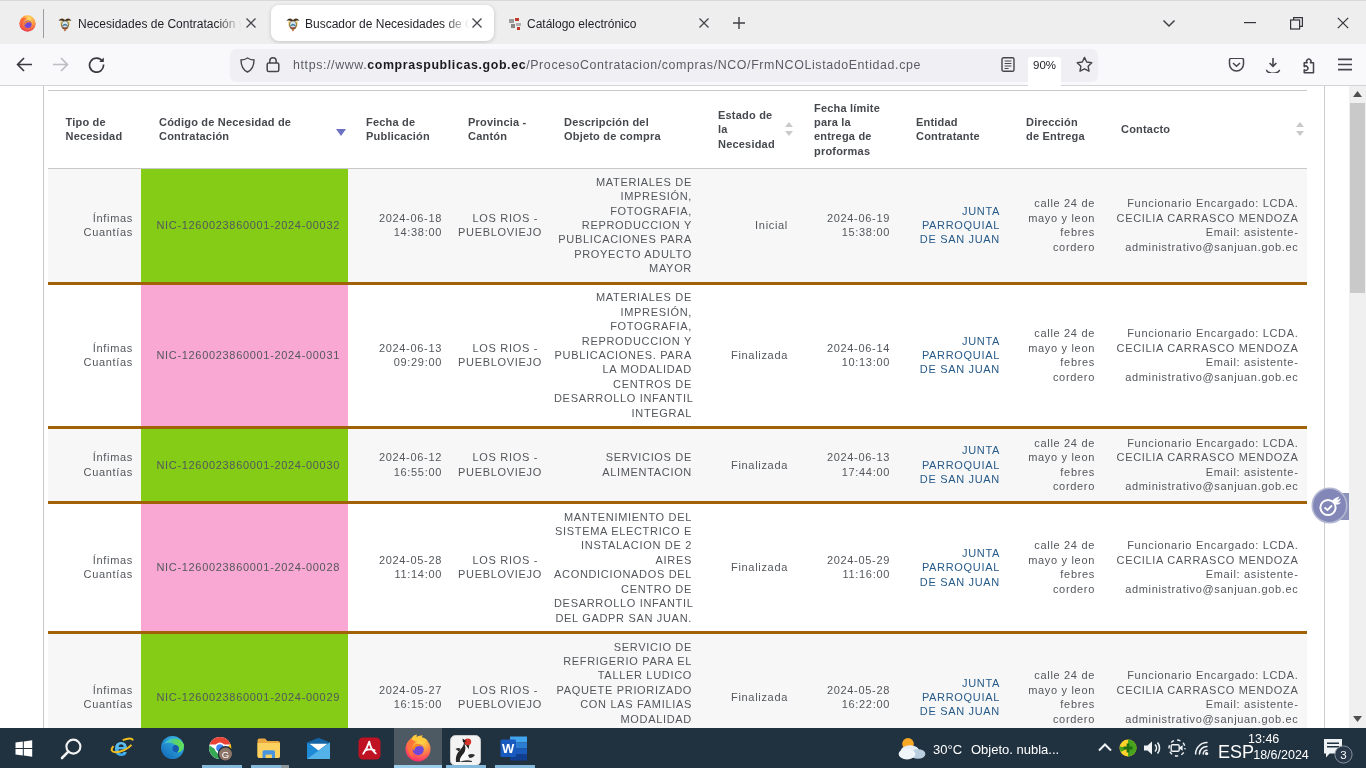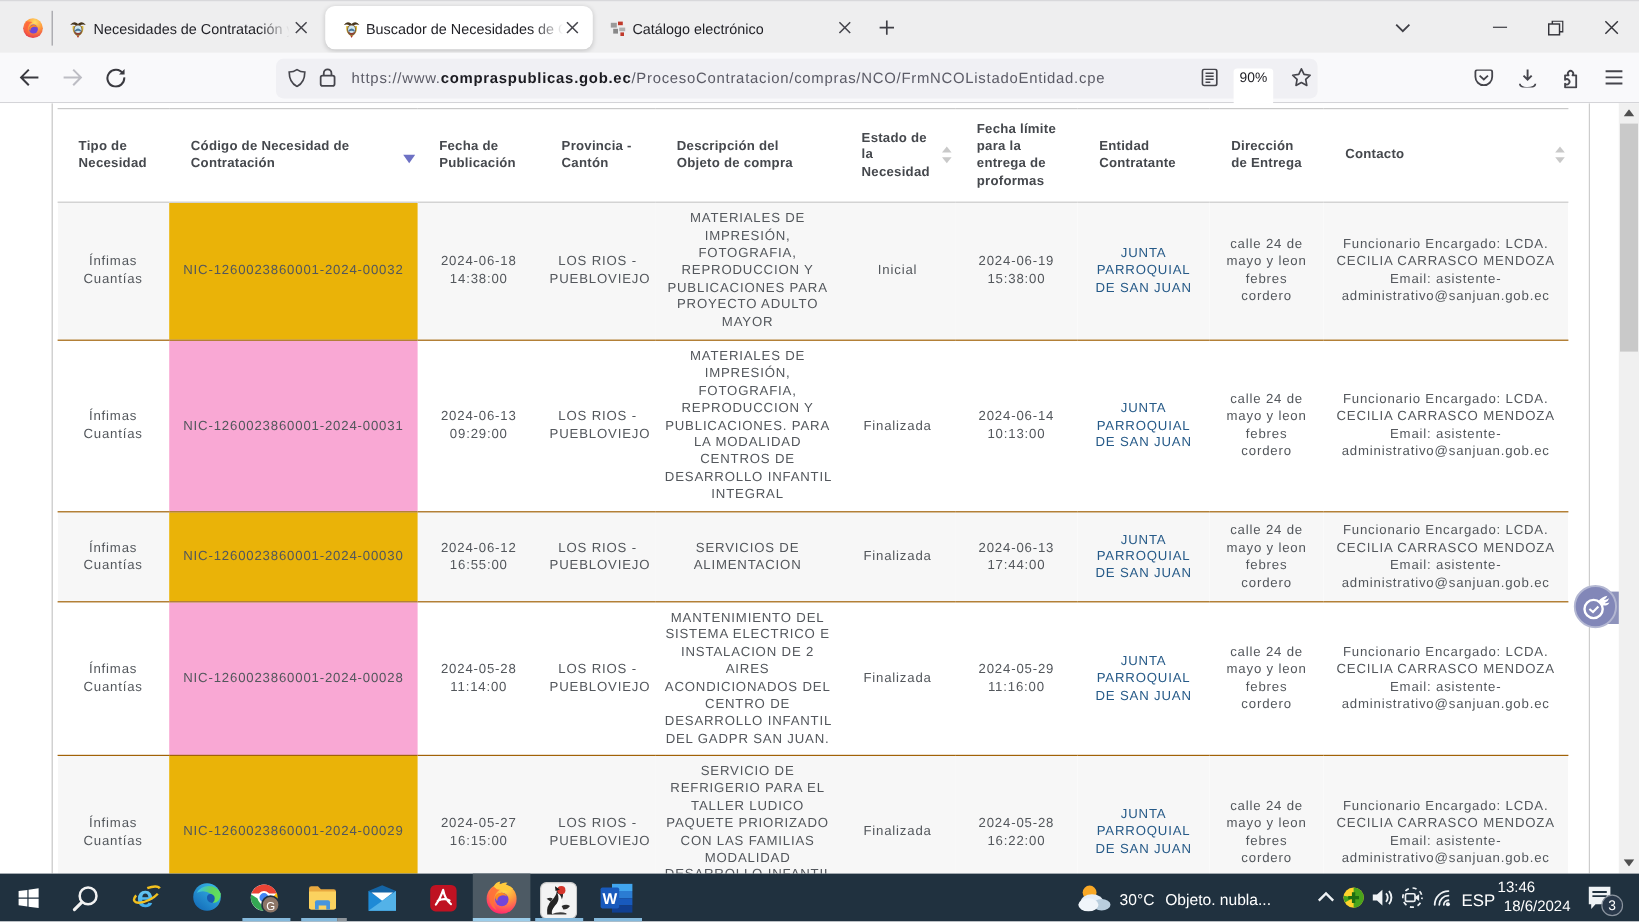--- a/index.html
+++ b/index.html
@@ -16,23 +16,23 @@
 #urlbar{position:absolute;left:230px;top:48.5px;width:868px;height:33px;background:#f0f0f4;border-radius:6px}
 #urltext{position:absolute;left:293px;top:58px;font-size:12.4px;letter-spacing:0.62px;color:#5b5b66;white-space:nowrap}
 #urltext b{color:#1b1b21;font-weight:bold}
 #zoomchip{position:absolute;left:1028px;top:57px;width:33px;height:31px;background:#fff;border-radius:3px;font-size:11.5px;color:#1b1b21;text-align:center;line-height:17px}
 
 #content{position:absolute;left:0;top:86px;width:1349px;height:642px;background:#fff;overflow:hidden}
 #lline{position:absolute;left:43px;top:0;width:1px;height:642px;background:#c6c6c6}
 #rline{position:absolute;left:1324px;top:0;width:1px;height:642px;background:#cdcdcd}
 #tbl{position:absolute;left:47.5px;top:4px;width:1258.5px;border-collapse:collapse;table-layout:fixed}
 #tbl th{border-top:1px solid #c9c9c9;border-bottom:1px solid #c9c9c9;vertical-align:middle;text-align:left;white-space:nowrap;font-size:11px;line-height:14.4px;letter-spacing:0.2px;color:#45484d;font-weight:bold;padding:9.5px 18px;position:relative}
-#tbl td{vertical-align:middle;text-align:center;font-size:11px;line-height:14.4px;letter-spacing:0.68px;color:#53575c;padding:5.8px 8px;border-bottom:1px solid #a16207;overflow:hidden;white-space:nowrap}
+#tbl td{vertical-align:middle;text-align:right;font-size:11px;line-height:14.4px;letter-spacing:0.68px;color:#53575c;padding:5.8px 8px;border-bottom:3px solid #a16207;overflow:hidden;white-space:nowrap}
 #tbl tr.odd{background:#f7f7f7}
-#tbl tr.odd td.s1{background:#eab308}
+#tbl tr.odd td.s1{background:#84cc16}
 #tbl tr.even td.s1{background:#f9a8d4}
 #tbl a{color:#265a88;text-decoration:none}
 td.c1{padding-left:9px}
 td.c2{padding-left:8.5px;letter-spacing:0.92px}
 td.c3{padding-left:12px}
 td.c4{padding-left:8px}
 td.c5{padding-left:9px}
 td.c6{padding-left:12px}
 td.c7{padding-left:12px}
 td.c8{padding-left:10px;letter-spacing:1.1px}
@@ -431,21 +431,21 @@
   </svg>
 
   <svg class="abs" style="left:1193px;top:740px" width="16" height="16" viewBox="0 0 16 16">
     <g stroke="#eef2f5" fill="none" stroke-linecap="round">
       <path d="M14 2.6 A11.4 11.4 0 0 0 2.6 14" stroke-width="1.5"></path>
       <path d="M14 6.4 A7.6 7.6 0 0 0 6.4 14" stroke-width="1.5"></path>
       <path d="M14 10.2 A3.8 3.8 0 0 0 10.2 14" stroke-width="1.5"></path>
     </g>
     <circle cx="13.6" cy="13.6" r="1.7" fill="#eef2f5"></circle>
   </svg>
-  <div class="tbtxt" style="left:1218px;top:741.5px;font-size:14px">ESP</div>
+  <div class="tbtxt" style="left:1218px;top:741.5px;font-size:18px">ESP</div>
   <div class="tbtxt" style="left:1248px;top:732px;width:66px;text-align:left;font-size:12.5px">13:46</div>
   <div class="tbtxt" style="left:1248px;top:748px;width:66px;text-align:center;font-size:12.5px">18/6/2024</div>
 
   <svg class="abs" style="left:1323px;top:738px" width="20" height="21" viewBox="0 0 20 21">
     <path d="M1 1 H19 V15.5 H6.6 L3 19.5 V15.5 H1z" fill="#eef2f5"></path>
     <path d="M4 5.3 H16 M4 8.8 H16" stroke="#20313f" stroke-width="1.6"></path>
   </svg>
   <svg class="abs" style="left:1334px;top:745px" width="19" height="19" viewBox="0 0 19 19">
     <circle cx="9.5" cy="9.5" r="8.6" fill="#29384a" stroke="#8a939e" stroke-width="1"></circle>
     <text x="9.5" y="13.6" font-size="11.5" fill="#fff" text-anchor="middle" font-family="Liberation Sans">3</text>

